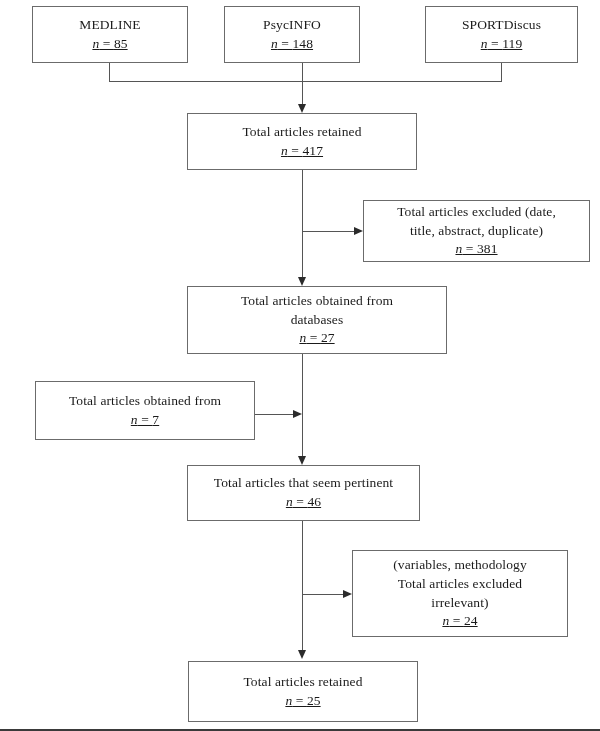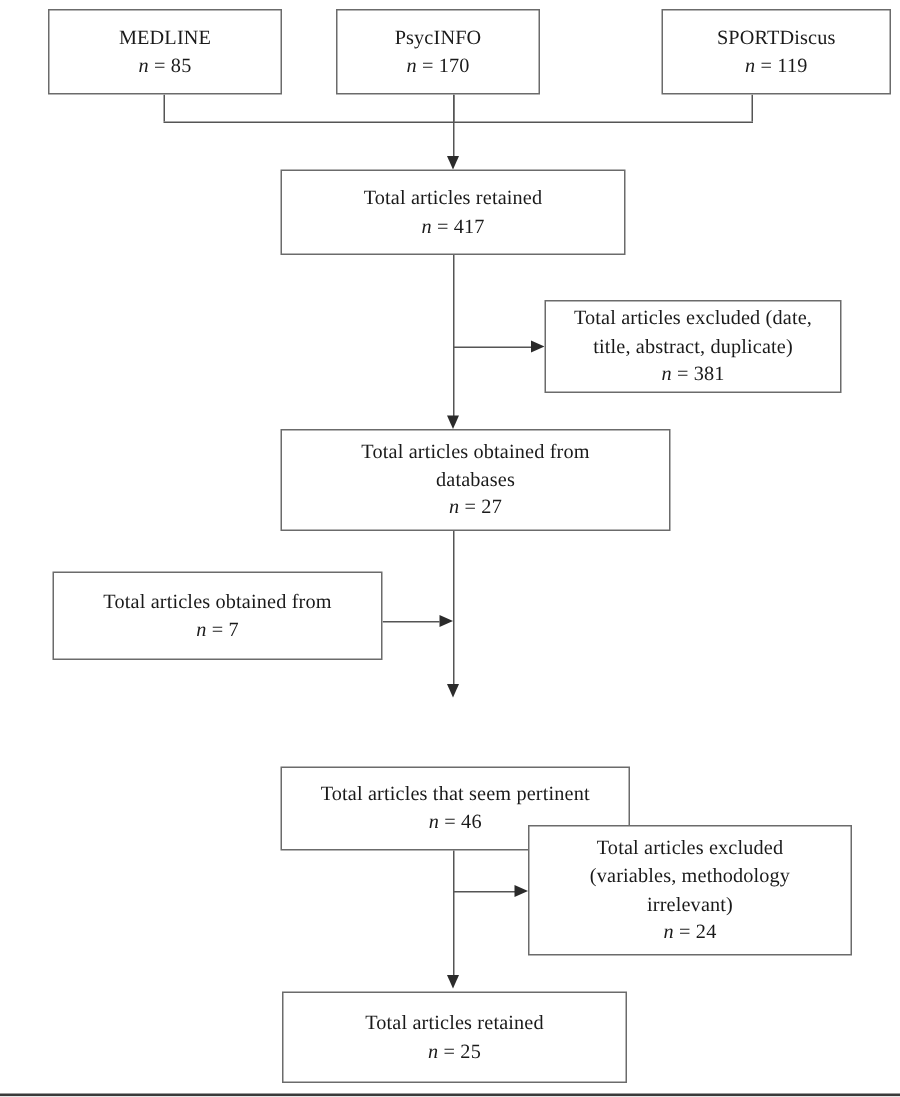--- a/index.html
+++ b/index.html
@@ -45,20 +45,21 @@
     padding: 2px 6px;
     z-index: 3;
   }
   .node .line {
     display: block;
     white-space: nowrap;
   }
   .node .nline {
     display: block;
     white-space: nowrap;
+    text-decoration: underline;
   }
   .nvar {
     font-style: italic;
     font-family: "Liberation Serif", "DejaVu Serif", serif;
   }
   
   .conn {
     position: absolute;
     background: #555555;
     z-index: 1;
@@ -89,24 +90,24 @@
 
 <div id="diagram">
 
   <div class="node" style="left:32px; top:6px; width:156px; height:57px;">
     <span class="line">MEDLINE</span>
     <span class="nline"><span class="nvar">n</span><span> = </span><span>85</span></span>
   </div>
 
   <div class="node" style="left:224px; top:6px; width:136px; height:57px;">
     <span class="line">PsycINFO</span>
-    <span class="nline"><span class="nvar">n</span><span> = </span><span>170</span></span>
+    <span class="nline"><span class="nvar">n</span><span> = </span><span>148</span></span>
   </div>
 
-  <div class="node" style="left:425px; top:6px; width:153px; height:57px;margin-left:16px;">
+  <div class="node" style="left:425px; top:6px; width:153px; height:57px;">
     <span class="line">SPORTDiscus</span>
     <span class="nline"><span class="nvar">n</span><span> = </span><span>119</span></span>
   </div>
 
   <div class="conn vline" style="left:109px; top:63px;  height:18px;"></div>
   <div class="conn vline" style="left:302px; top:63px;  height:18px;"></div>
   <div class="conn vline" style="left:501px; top:63px;  height:18px;"></div>
 
   <div class="conn hline" style="left:109px; top:81px; width:393px;"></div>
 
@@ -116,21 +117,21 @@
   <div class="node" style="left:187px; top:113px; width:230px; height:57px;">
     <span class="line">Total articles retained</span>
     <span class="nline"><span class="nvar">n</span><span> = </span><span>417</span></span>
   </div>
 
   <div class="conn vline" style="left:302px; top:170px; height:110px;"></div>
   <div class="conn hline" style="left:302px; top:231px; width:53px;"></div>
   <div class="arrow-right" style="left:354px; top:227px;"></div>
   <div class="arrow-down" style="left:298px; top:277px;"></div>
 
-  <div class="node" style="left:363px; top:200px; width:198px; height:62px;">
+  <div class="node" style="left:363px; top:200px; width:227px; height:62px;">
     <span class="line">Total articles excluded (date,</span>
     <span class="line">title, abstract, duplicate)</span>
     <span class="nline"><span class="nvar">n</span><span> = </span><span>381</span></span>
   </div>
 
   <div class="node" style="left:187px; top:286px; width:260px; height:68px;">
     <span class="line">Total articles obtained from</span>
     <span class="line">databases</span>
     <span class="nline"><span class="nvar">n</span><span> = </span><span>27</span></span>
   </div>
@@ -138,33 +139,33 @@
   <div class="conn vline" style="left:302px; top:354px; height:105px;"></div>
   <div class="conn hline" style="left:255px; top:414px; width:38px;"></div>
   <div class="arrow-right" style="left:293px; top:410px;"></div>
   <div class="arrow-down" style="left:298px; top:456px;"></div>
 
   <div class="node" style="left:35px; top:381px; width:220px; height:59px;">
     <span class="line">Total articles obtained from</span>
     <span class="nline"><span class="nvar">n</span><span> = </span><span>7</span></span>
   </div>
 
-  <div class="node" style="left:187px; top:465px; width:233px; height:56px;margin-top:46px;">
+  <div class="node" style="left:187px; top:465px; width:233px; height:56px;">
     <span class="line">Total articles that seem pertinent</span>
     <span class="nline"><span class="nvar">n</span><span> = </span><span>46</span></span>
   </div>
 
   <div class="conn vline" style="left:302px; top:521px; height:132px;"></div>
   <div class="conn hline" style="left:302px; top:594px; width:42px;"></div>
   <div class="arrow-right" style="left:343px; top:590px;"></div>
   <div class="arrow-down" style="left:298px; top:650px;"></div>
 
   <div class="node" style="left:352px; top:550px; width:216px; height:87px;">
+    <span class="line">(variables, methodology</span>
     <span class="line">Total articles excluded</span>
-    <span class="line">(variables, methodology</span>
     <span class="line">irrelevant)</span>
     <span class="nline"><span class="nvar">n</span><span> = </span><span>24</span></span>
   </div>
 
   <div class="node" style="left:188px; top:661px; width:230px; height:61px;">
     <span class="line">Total articles retained</span>
     <span class="nline"><span class="nvar">n</span><span> = </span><span>25</span></span>
   </div>
 
   <div class="page-rule"></div>

